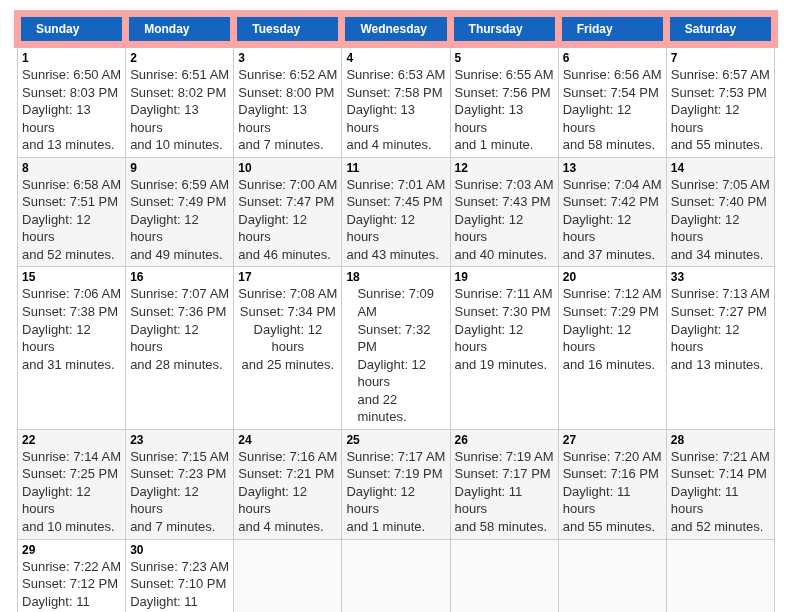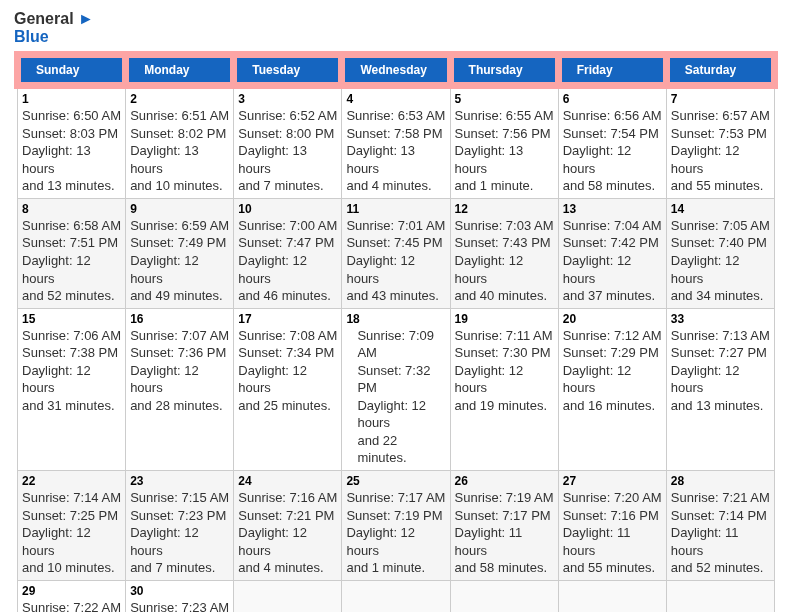--- a/index.html
+++ b/index.html
@@ -74,32 +74,20 @@
       line-height: 1.35;
     }
     .empty {
       background: #f9f9f9 !important;
     }
   </style>
 </head>
 <body>
 
 <div class="container">
-  <div class="header">
-    <div class="logo">
-    <div style="text-align:left">
-      <div style="font-size:16px;font-weight:bold;color:#333;line-height:1.1">General<span style="color:#1565c0"> ►</span></div>
-      <div style="font-size:16px;font-weight:bold;color:#1565c0;line-height:1.1">Blue</div>
-    </div>
-  </div>
-    <div class="title-block">
-      <div class="month-title"></div>
-      <div class="subtitle"></div>
-    </div>
-  </div>
 
   <table>
     <thead>
       <tr>
           <th>Sunday</th>
           <th>Monday</th>
           <th>Tuesday</th>
           <th>Wednesday</th>
           <th>Thursday</th>
           <th>Friday</th>
@@ -219,21 +207,21 @@
           </td>
           <td>
             <span class="day-num">16</span>
             <div class="day-info" style="white-space: pre-line;">Sunrise: 7:07 AM
 Sunset: 7:36 PM
 Daylight: 12 hours
 and 28 minutes.</div>
           </td>
           <td>
             <span class="day-num">17</span>
-            <div class="day-info" style="white-space: pre-line;">Sunrise: 7:08 AM
+            <div class="day-info" style="white-space: pre-line; text-align: center;">Sunrise: 7:08 AM
 Sunset: 7:34 PM
 Daylight: 12 hours
 and 25 minutes.</div>
           </td>
           <td>
             <span class="day-num">18</span>
             <div class="day-info" style="white-space: pre-line; margin-left: 11px;">Sunrise: 7:09 AM
 Sunset: 7:32 PM
 Daylight: 12 hours
 and 22 minutes.</div>

